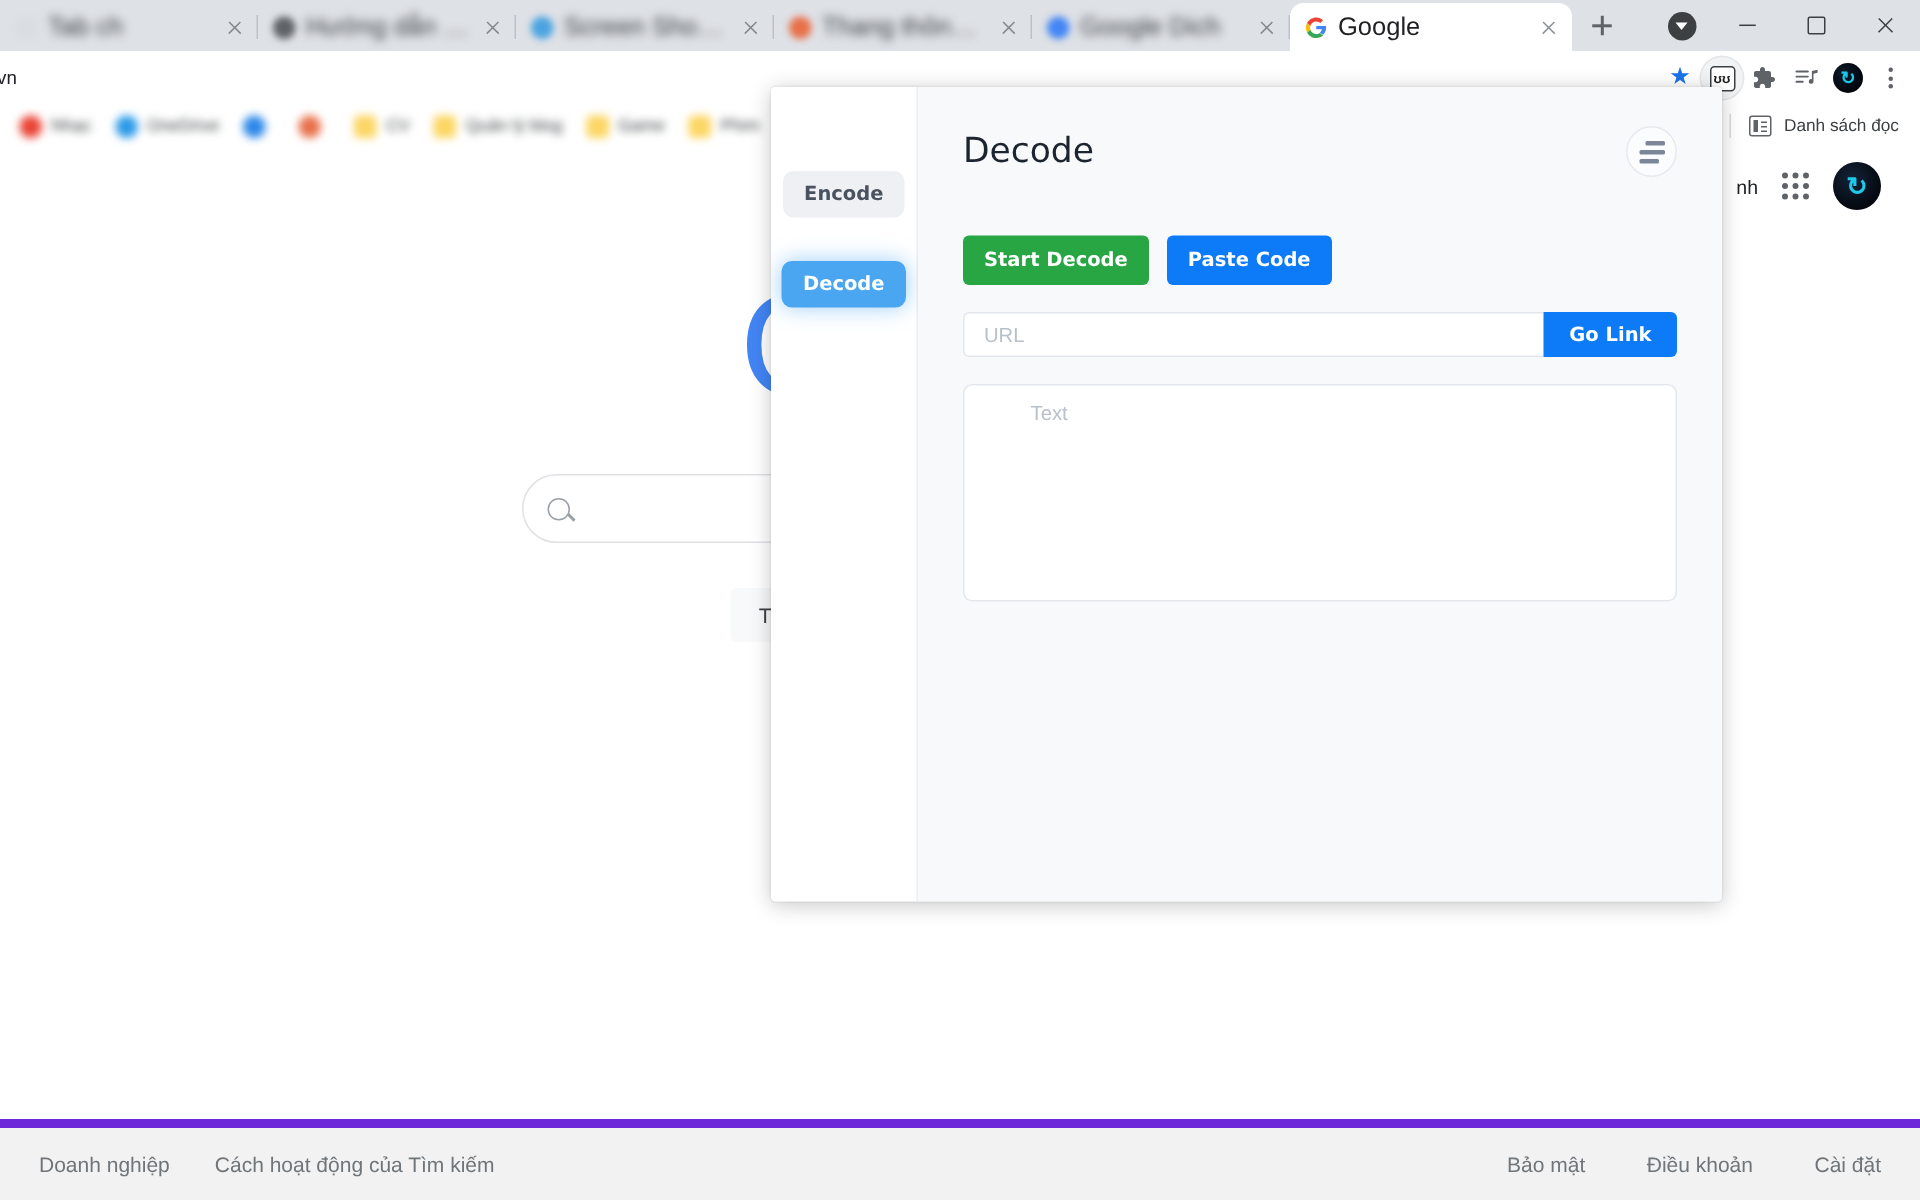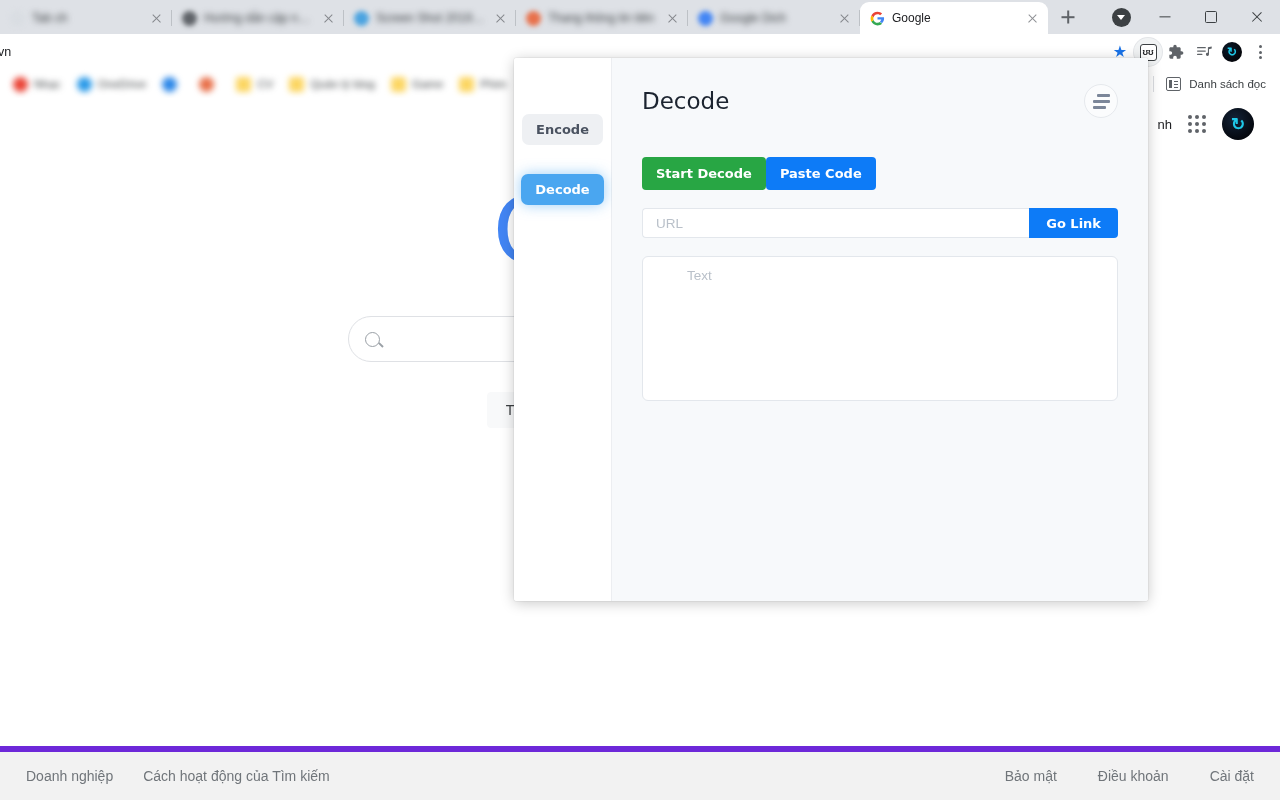--- a/index.html
+++ b/index.html
@@ -20,21 +20,21 @@
   }
   .tab {
     height: 32px; width: 172px; display: flex; align-items: center;
     padding: 0 8px 0 10px; gap: 7px; position: relative;
     font-size: 11.5px; color: #3c4043;
   }
   .tab.blurred .tab-title { filter: blur(3.2px); }
   .tab.blurred .favicon { filter: blur(2.6px); }
   .tab .tab-title {
     flex: 1; white-space: nowrap; overflow: hidden;
-    text-overflow: ellipsis; font-size: 12px; color: #3c4043;
+    text-overflow: ellipsis; font-size: 17px; color: #3c4043;
   }
   .tab .favicon {
     width: 15px; height: 15px; border-radius: 50%; flex: 0 0 15px;
   }
   .tab .tab-close {
     width: 15px; height: 15px; flex: 0 0 15px; position: relative;
     opacity: .7;
   }
   .tab .tab-close::before, .tab .tab-close::after {
     content: ""; position: absolute; left: 2px; top: 7px;
@@ -289,21 +289,21 @@
   .ta {
     width: 100%; border: 1px solid #e3e7ec; border-radius: 6px;
     background: #ffffff; padding: 11px 13px; font-size: 13.5px;
     color: #202124; resize: none; font-family: "Liberation Sans", sans-serif;
     outline: none;
   }
   .ta::placeholder { color: #b9c0c9; }
   .ta.code { height: 146px; }
   .ta.text { height: 145px; padding-left: 44px; }
 
-  .btnrow { display: flex; margin-top: 17px; }
+  .btnrow { display: flex; gap: 12px; margin-top: 17px; }
   .btn {
     border: none; border-radius: 4px; font-size: 13px; font-weight: bold;
     color: #ffffff; padding: 9px 14px; font-family: "DejaVu Sans", sans-serif;
     cursor: pointer;
   }
   .btn.green { background: #28a644; }
   .btn.blue { background: #0d7bf7; }
 
   .urlrow { display: flex; margin-top: 18px; }
   .urlrow input {

